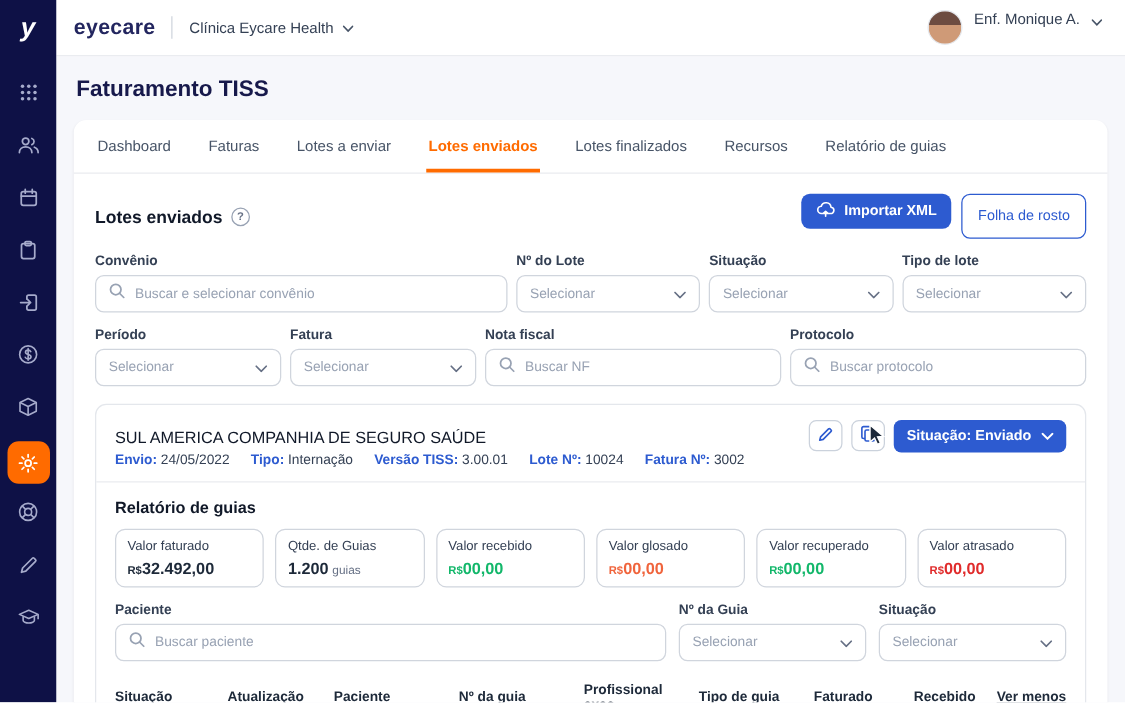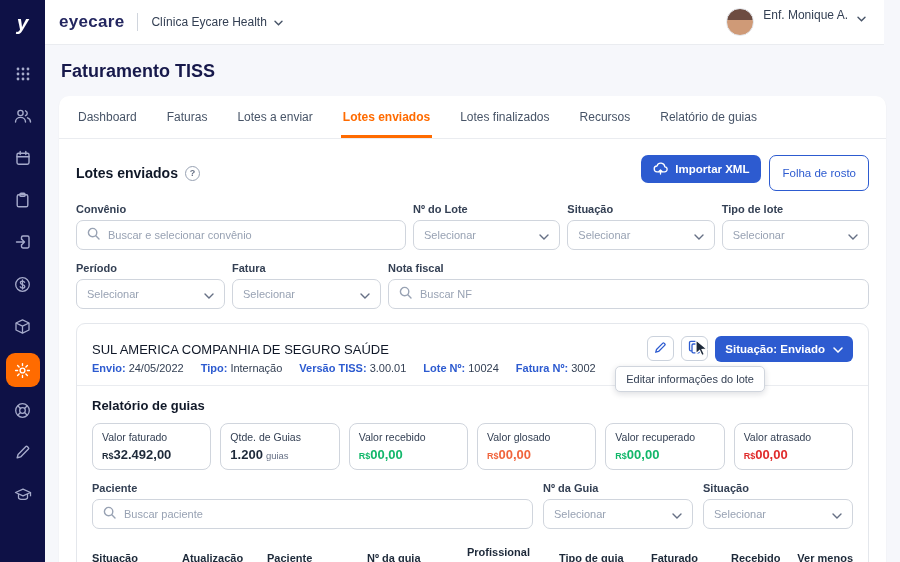--- a/index.html
+++ b/index.html
@@ -7,21 +7,21 @@
   .app{position:relative;width:900px;height:562px;background:#F6F7FB;overflow:hidden}
 
   
   .sidebar{position:absolute;left:0;top:0;bottom:0;width:45px;background:#0E1146;display:flex;flex-direction:column;align-items:center;z-index:10}
   .logo-box{height:45px;width:45px;display:flex;align-items:center;justify-content:center;color:#fff;font-weight:bold;font-size:21px;font-style:italic}
   .side-nav{display:flex;flex-direction:column;align-items:center;margin-top:10px}
   .side-item{width:45px;height:42px;display:flex;align-items:center;justify-content:center;color:#A6ABCB;cursor:pointer}
   .active-pill{width:34px;height:34px;background:#FF6B00;border-radius:9px;display:flex;align-items:center;justify-content:center}
 
   
-  .topbar{position:absolute;left:45px;top:0;right:16px;height:45px;background:#fff;border-bottom:1px solid #EAECF0;display:flex;align-items:center;padding:0 18px 0 14px}
+  .topbar{position:absolute;left:45px;top:0;right:0;height:45px;background:#fff;border-bottom:1px solid #EAECF0;display:flex;align-items:center;padding:0 18px 0 14px}
   .brand{font-size:17px;font-weight:bold;color:#23265F;letter-spacing:.3px}
   .top-sep{width:1px;height:18px;background:#D0D5DD;margin:0 13px}
   .clinic-sel{display:flex;align-items:center;gap:7px;font-size:12px;color:#344054;cursor:pointer}
   .topbar-right{margin-left:auto;display:flex;gap:9px;cursor:pointer}
   .avatar{width:28px;height:28px;border-radius:50%;background:linear-gradient(180deg,#6d4c41 0 42%,#cf9a77 42%);border:1px solid #E4E7EC}
   .user-name{font-size:12px;color:#344054}
 
   
   .main{position:absolute;left:45px;top:45px;right:0;bottom:0;padding:16px 14px 0}
   .page-title{font-size:18px;font-weight:bold;color:#17194B;margin-left:2px}
@@ -284,20 +284,30 @@
         <div class="field grow">
           <span class="field-label">Nota fiscal</span>
           <div class="control">
             <span><svg width="13" height="13" viewBox="0 0 13 13" fill="none" stroke="#98A2B3" stroke-width="1.4" stroke-linecap="round">
                   <circle cx="5.6" cy="5.6" r="4.2"></circle>
                   <path d="M8.8 8.8 12 12"></path>
                 </svg></span>
             <input placeholder="Buscar NF" style="">
           </div>
         </div>
+        <div class="field grow">
+          <span class="field-label">Protocolo</span>
+          <div class="control">
+            <span><svg width="13" height="13" viewBox="0 0 13 13" fill="none" stroke="#98A2B3" stroke-width="1.4" stroke-linecap="round">
+                  <circle cx="5.6" cy="5.6" r="4.2"></circle>
+                  <path d="M8.8 8.8 12 12"></path>
+                </svg></span>
+            <input placeholder="Buscar protocolo" style="">
+          </div>
+        </div>
       </div>
 
       <div class="lote-card">
         <div class="lote-head">
           <span class="lote-title">SUL AMERICA COMPANHIA DE SEGURO SAÚDE</span>
           <div class="lote-actions">
             <button class="icon-btn">
                 <span><svg width="13" height="13" viewBox="0 0 16 16" fill="none" stroke="currentColor" stroke-width="1.6" stroke-linejoin="round">
                     <path d="M2.2 13.8l.9-3.4 7.8-7.8c.4-.4 1-.4 1.4 0l1.1 1.1c.4.4.4 1 0 1.4l-7.8 7.8z"></path>
                   </svg></span>
@@ -314,21 +324,20 @@
                     <path d="M1 1 5 5 9 1"></path>
                   </svg></span>
             </button>
           </div>
         </div>
 
         <span class="cursor"><svg width="14" height="19" viewBox="0 0 14 19">
               <path d="M1 1v13.6l3.6-3.1 2.3 5 2.5-1.1-2.3-4.9 4.7-.4z" fill="#1D2939" stroke="#fff" stroke-width="1.2"></path>
             </svg></span>
 
-        <div class="tooltip">Editar informações do lote</div>
 
         <div class="lote-meta">
           <span><span class="meta-label">Envio:</span><span class="meta-value">24/05/2022</span></span>
           <span><span class="meta-label">Tipo:</span><span class="meta-value">Internação</span></span>
           <span><span class="meta-label">Versão TISS:</span><span class="meta-value">3.00.01</span></span>
           <span><span class="meta-label">Lote Nº:</span><span class="meta-value">10024</span></span>
           <span><span class="meta-label">Fatura Nº:</span><span class="meta-value">3002</span></span>
         </div>
 
         <div class="lote-divider"></div>

